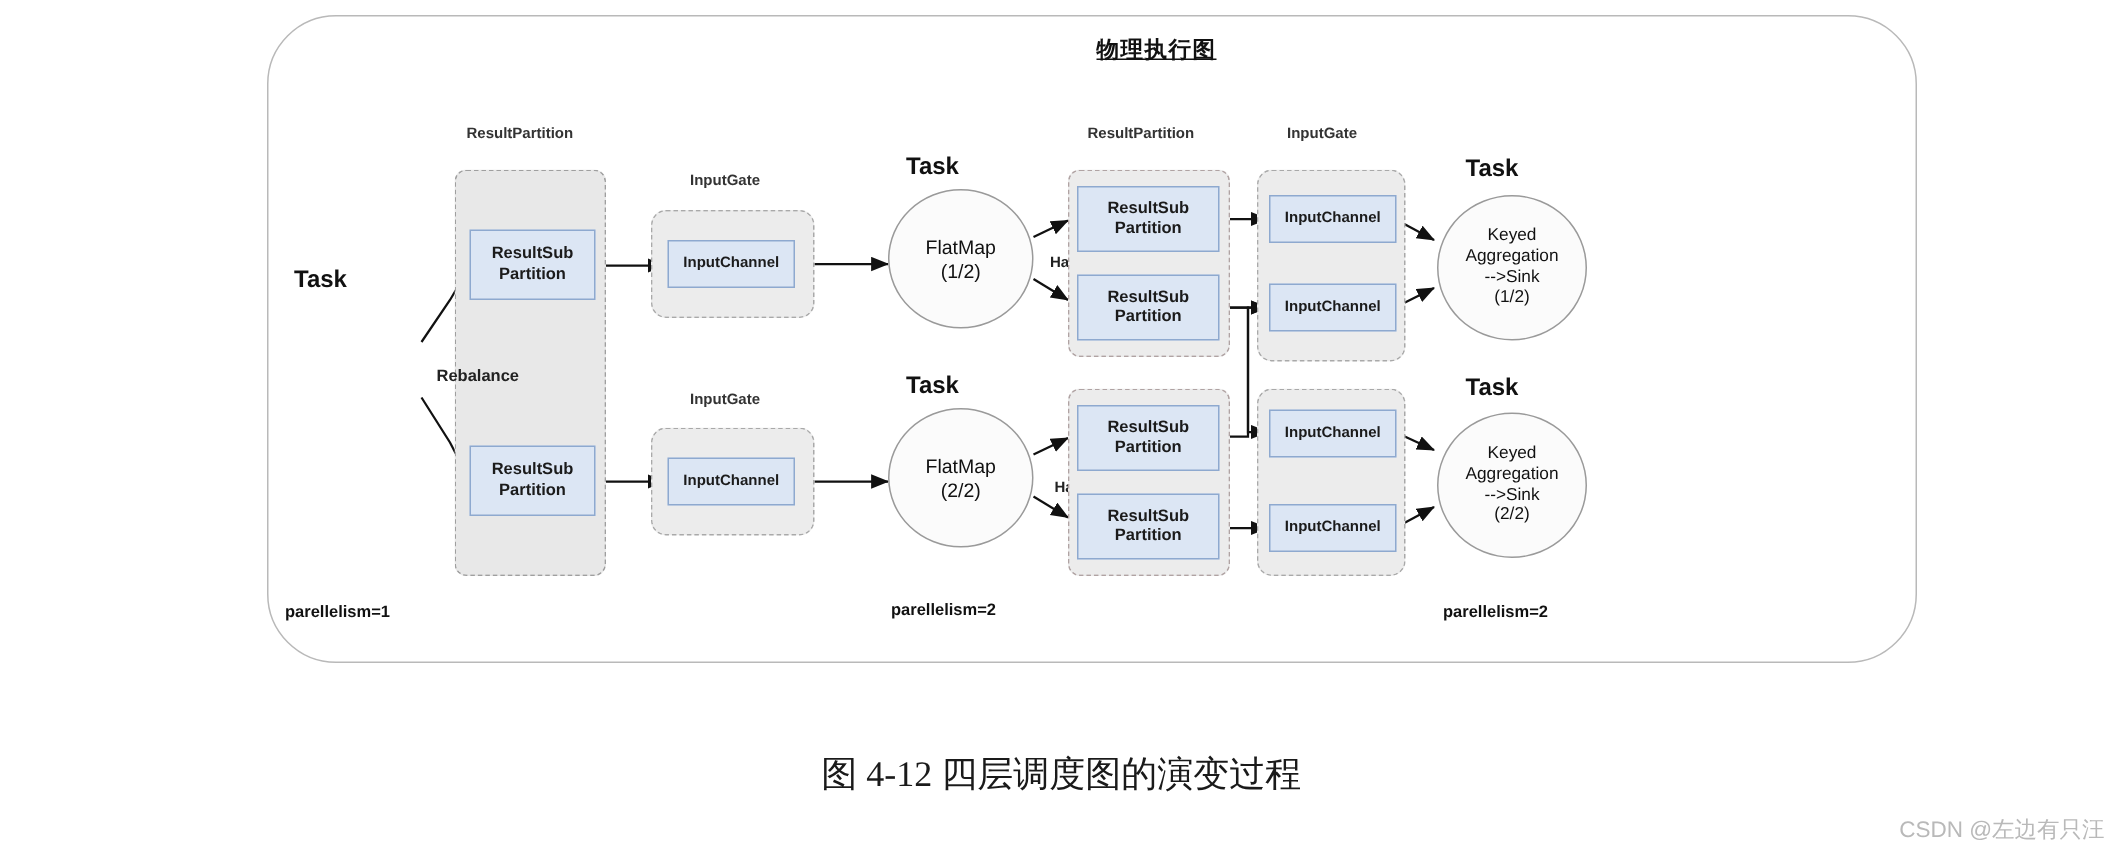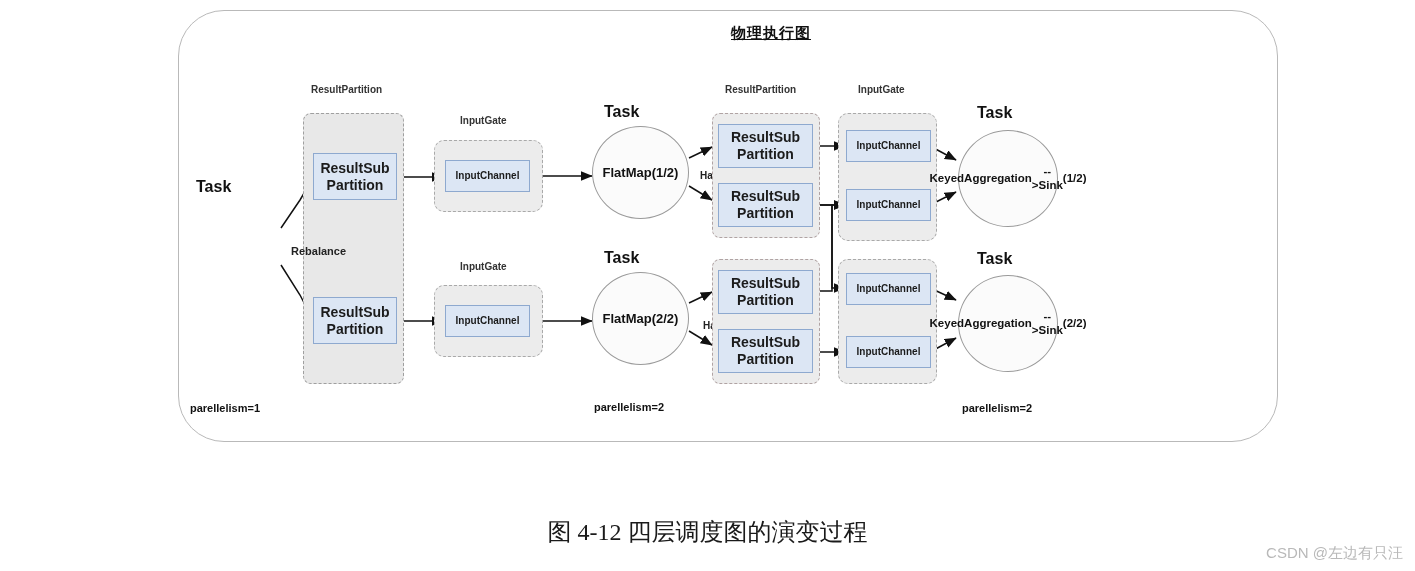--- a/index.html
+++ b/index.html
@@ -50,26 +50,26 @@
     height: 571px;
     pointer-events: none;
   }
   
   .ellipse {
     position: absolute;
     border: 1.3px solid #9a9a9a;
     border-radius: 50%;
     background: #fbfbfb;
     display: flex;
-    flex-direction: row;
+    flex-direction: column;
     align-items: center;
     justify-content: center;
     text-align: center;
     font-size: 13px;
-    font-weight: bold;
+    font-weight: normal;
     line-height: 1.18;
     box-sizing: border-box;
   }
   .ellipse.small-text { font-size: 11.5px; }
   .caption {
     position: absolute;
     font-size: 16px;
     font-weight: bold;
     text-align: left;
     white-space: nowrap;
@@ -109,38 +109,38 @@
   
   .bluebox {
     position: absolute;
     background: #dce6f4;
     border: 1.1px solid #8ea9cf;
     display: flex;
     flex-direction: column;
     align-items: center;
     justify-content: center;
     text-align: center;
-    font-size: 14px;
+    font-size: 11px;
     font-weight: bold;
     line-height: 1.2;
     color: #1b1b1b;
     box-sizing: border-box;
   }
   .bluebox.chan { font-size: 10px; }
   
   .par {
     position: absolute;
     font-size: 11px;
     font-weight: bold;
   }
   
   .fig-caption {
     position: absolute;
     left: 0;
-    top: 516px;
+    top: 500px;
     width: 1415px;
     text-align: center;
     font-family: "Liberation Serif", serif;
     font-size: 24px;
     color: #1a1a1a;
   }
   .watermark {
     position: absolute;
     right: 12px;
     bottom: 8px;

